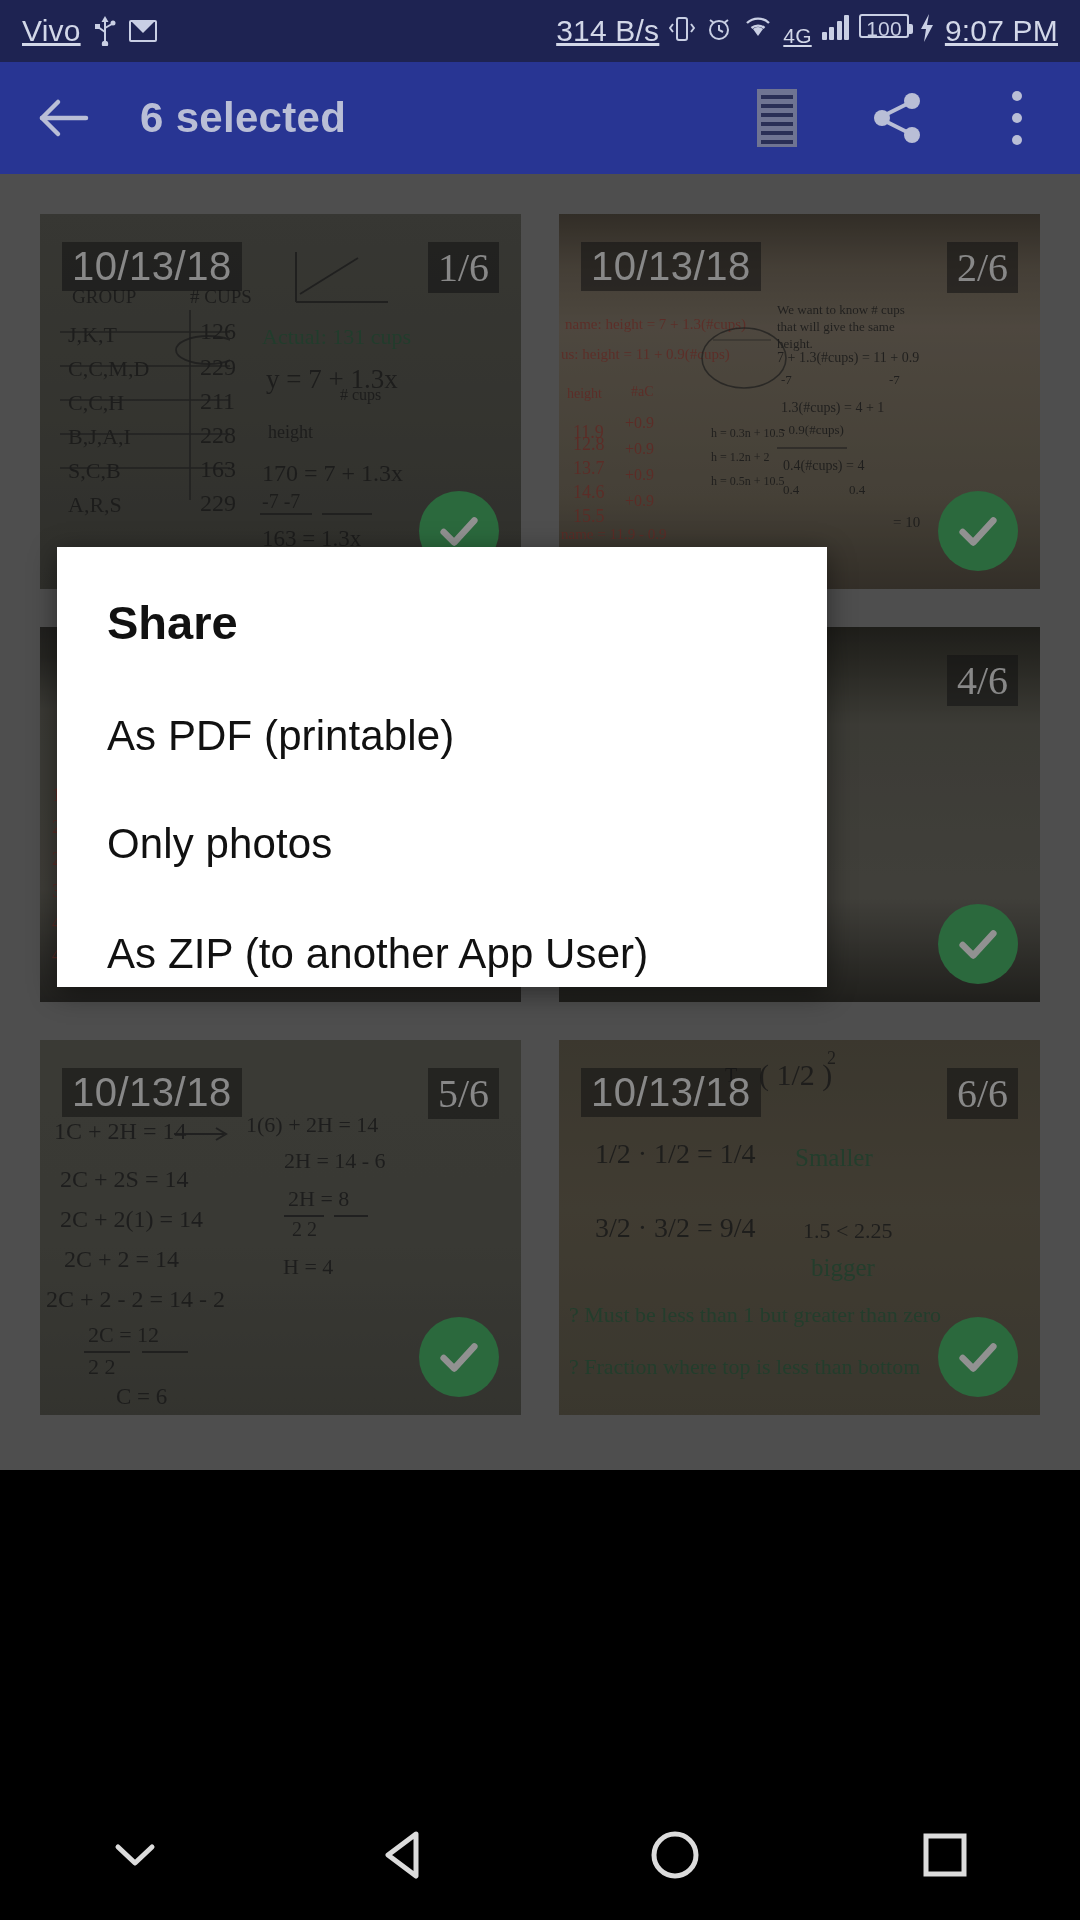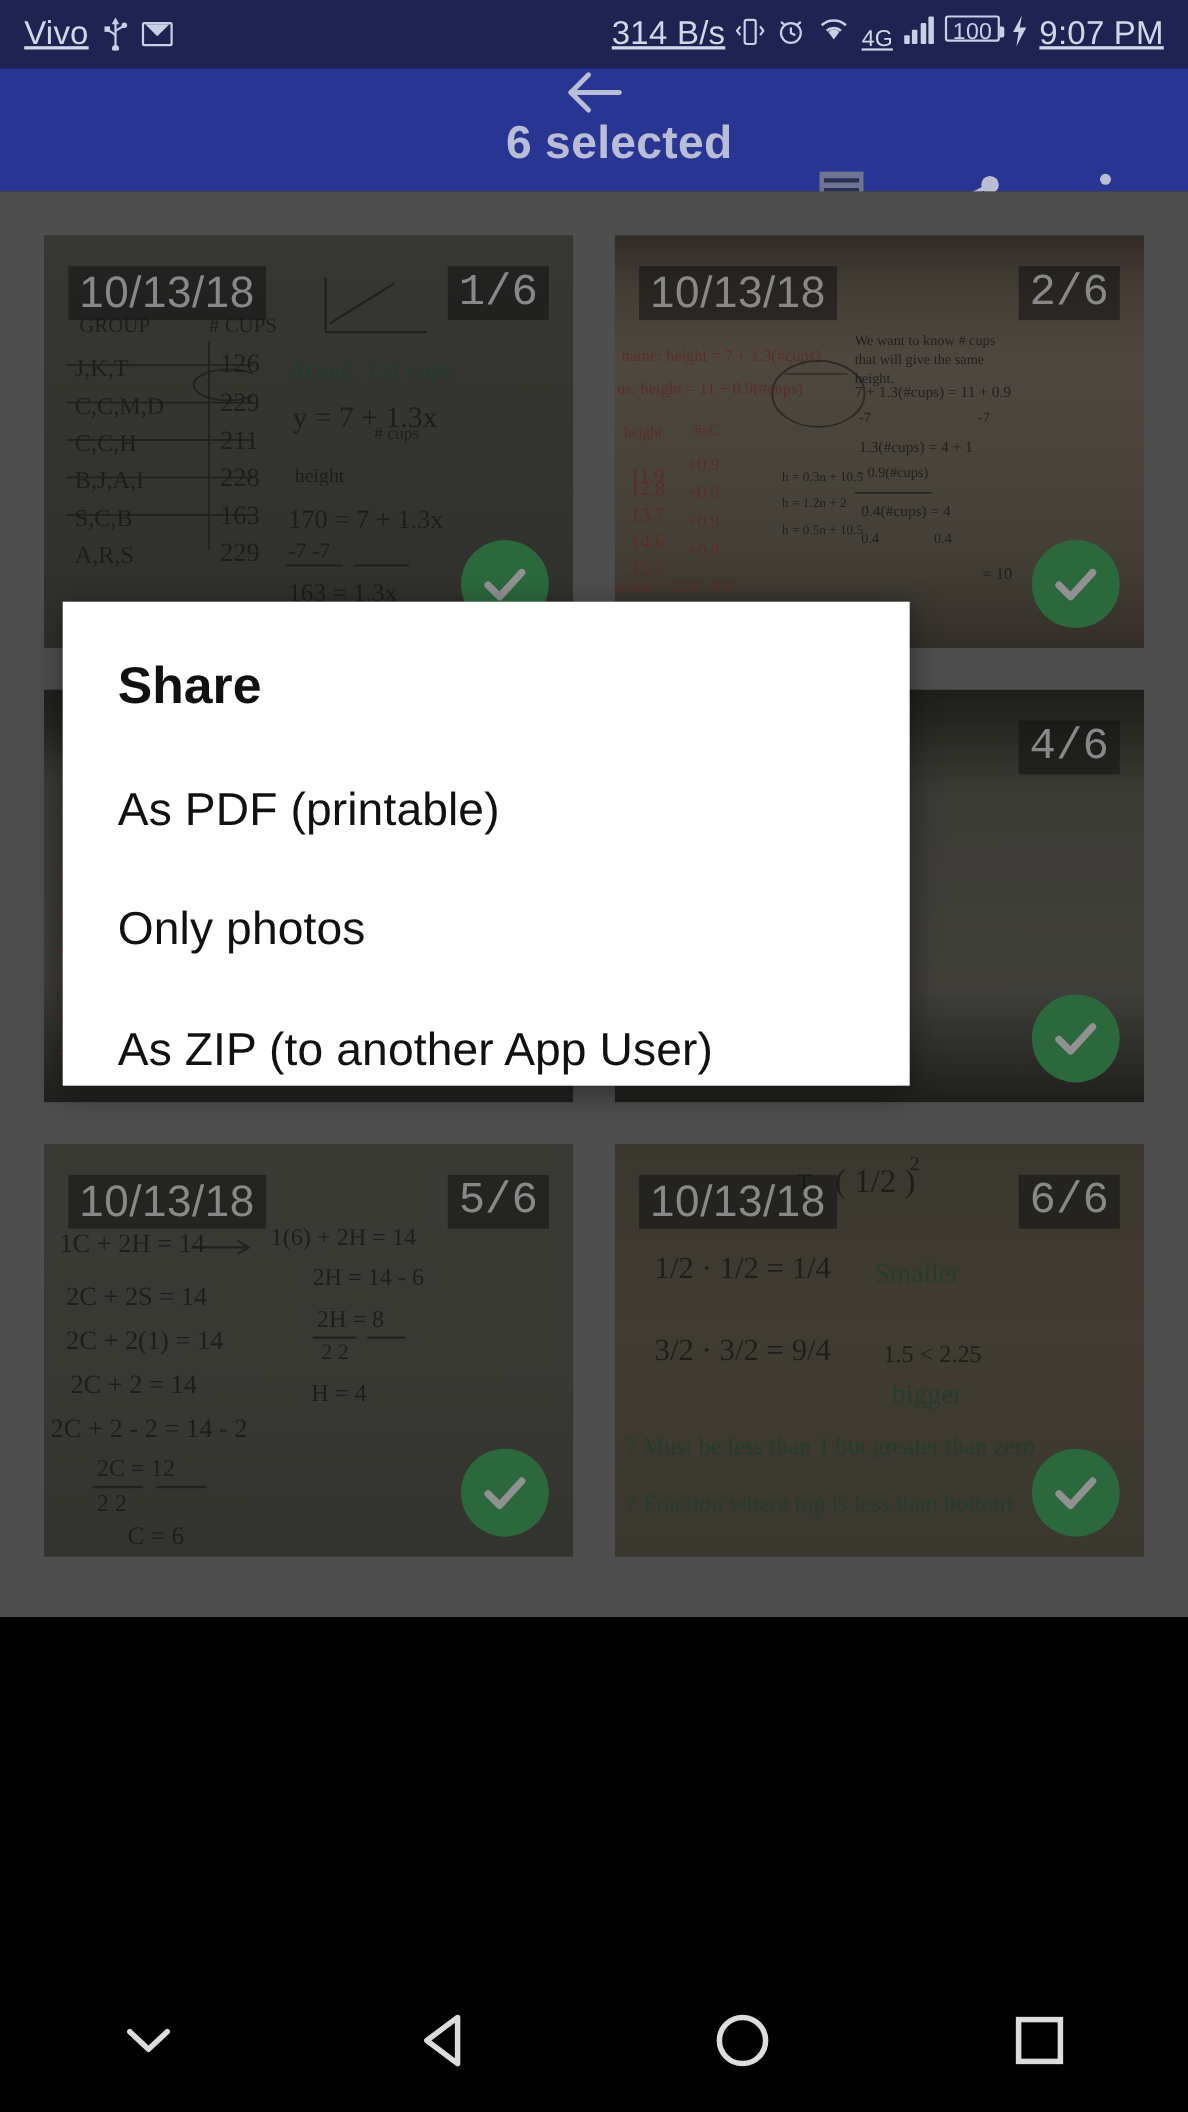--- a/index.html
+++ b/index.html
@@ -43,21 +43,21 @@
   .bars i{ display:block;width:5px;background:#c9cfe4;border-radius:1px; }
   .bars i:nth-child(1){height:8px}
   .bars i:nth-child(2){height:13px}
   .bars i:nth-child(3){height:19px}
   .bars i:nth-child(4){height:25px}
 
   
   .appbar{
     position:absolute; top:62px; left:0; width:1080px; height:112px;
     background:#283593;
-    display:flex; align-items:center; padding:0 44px;flex-direction:column;
+    display:flex; align-items:center; padding:0 32px;
   }
   .appbar-title{
     color:#b9bed6; font-size:42px; font-weight:700; margin-left:46px;
     letter-spacing:.3px;
   }
   .appbar-actions{ margin-left:auto; display:flex; align-items:center; gap:58px; }
   .icon-btn{ width:62px;height:62px;display:flex;align-items:center;justify-content:center; }
 
   
   .content{
@@ -85,21 +85,21 @@
   .datechip{
     position:absolute; left:22px; top:28px;
     background:rgba(0,0,0,.55); color:#d7d7d7;
     font-size:40px; padding:2px 10px; letter-spacing:.5px;
     font-family:"Liberation Sans", sans-serif;
   }
   .counter{
     position:absolute; right:22px; top:28px;
     background:rgba(0,0,0,.55); color:#d7d7d7;
     font-size:40px; padding:2px 10px;
-    font-family:Liberation Mono, monospace;
+    font-family:Liberation Serif, serif;
   }
   .check{
     position:absolute; right:22px; bottom:18px;
     width:80px;height:80px;border-radius:50%;
     background:#2e9e4f; display:flex;align-items:center;justify-content:center;
   }
   .check svg{ width:46px;height:46px; }
   
   .scrim{
     position:absolute; top:174px; left:0; width:1080px; height:1296px;

